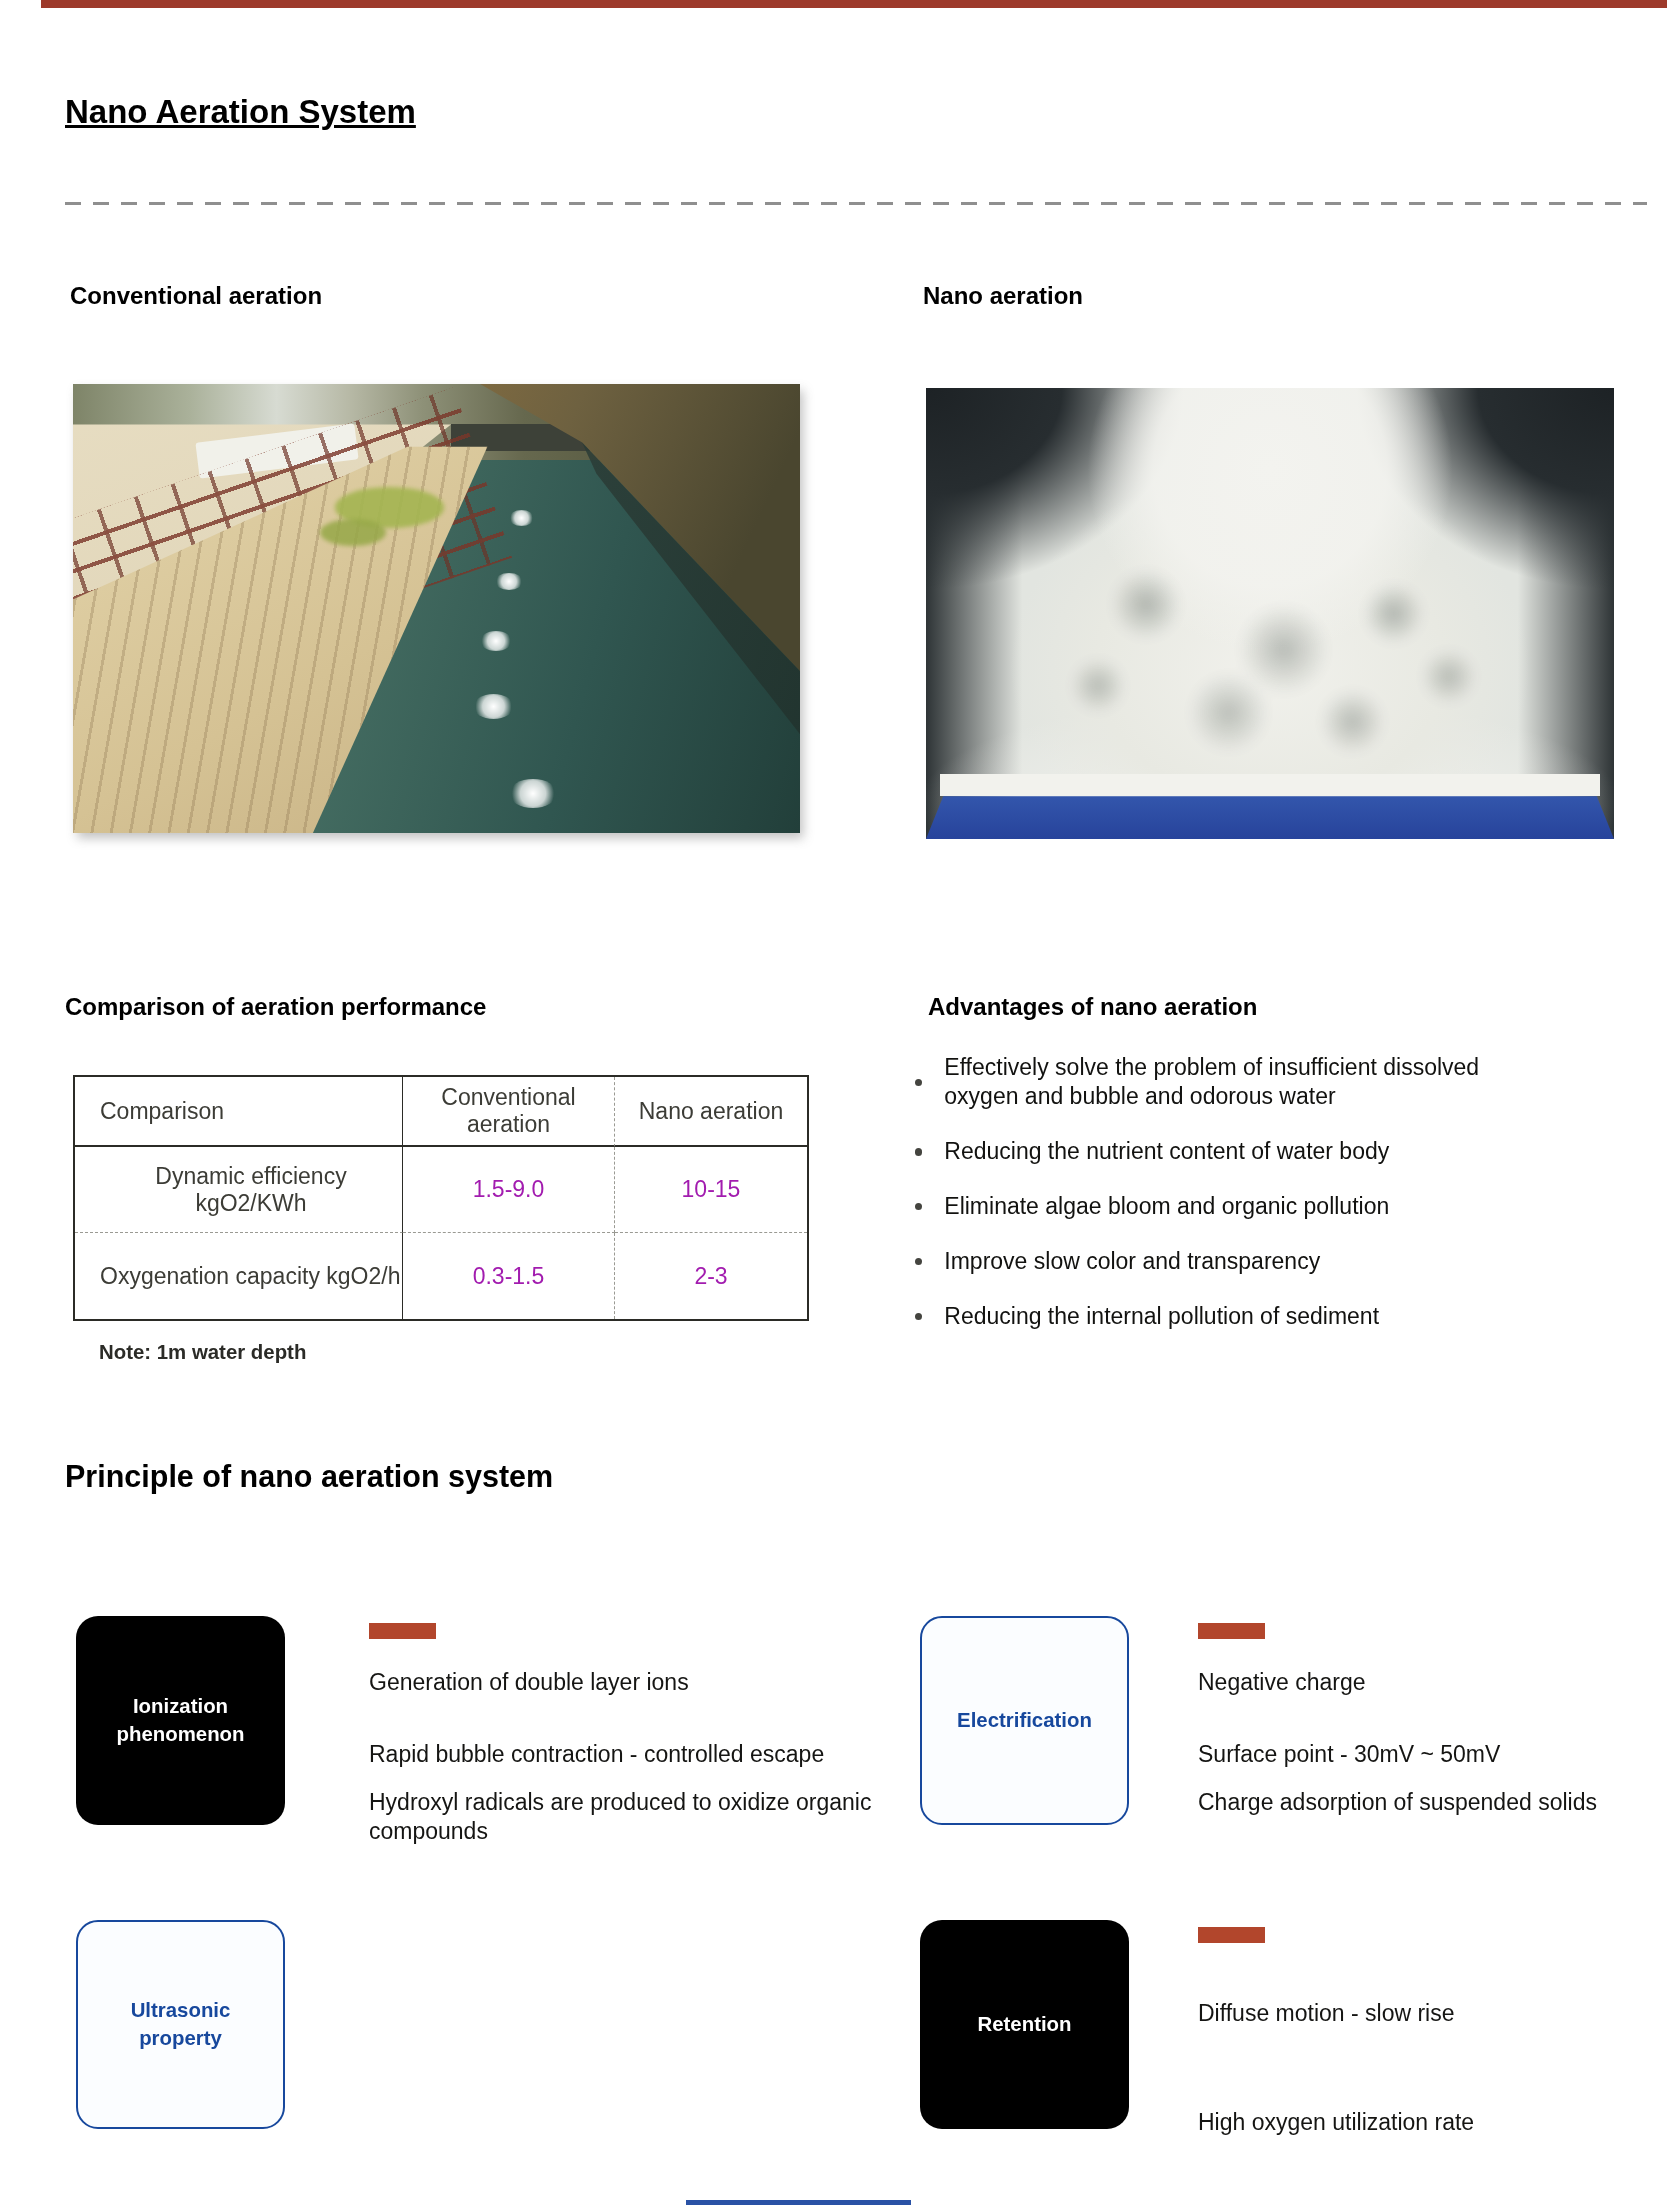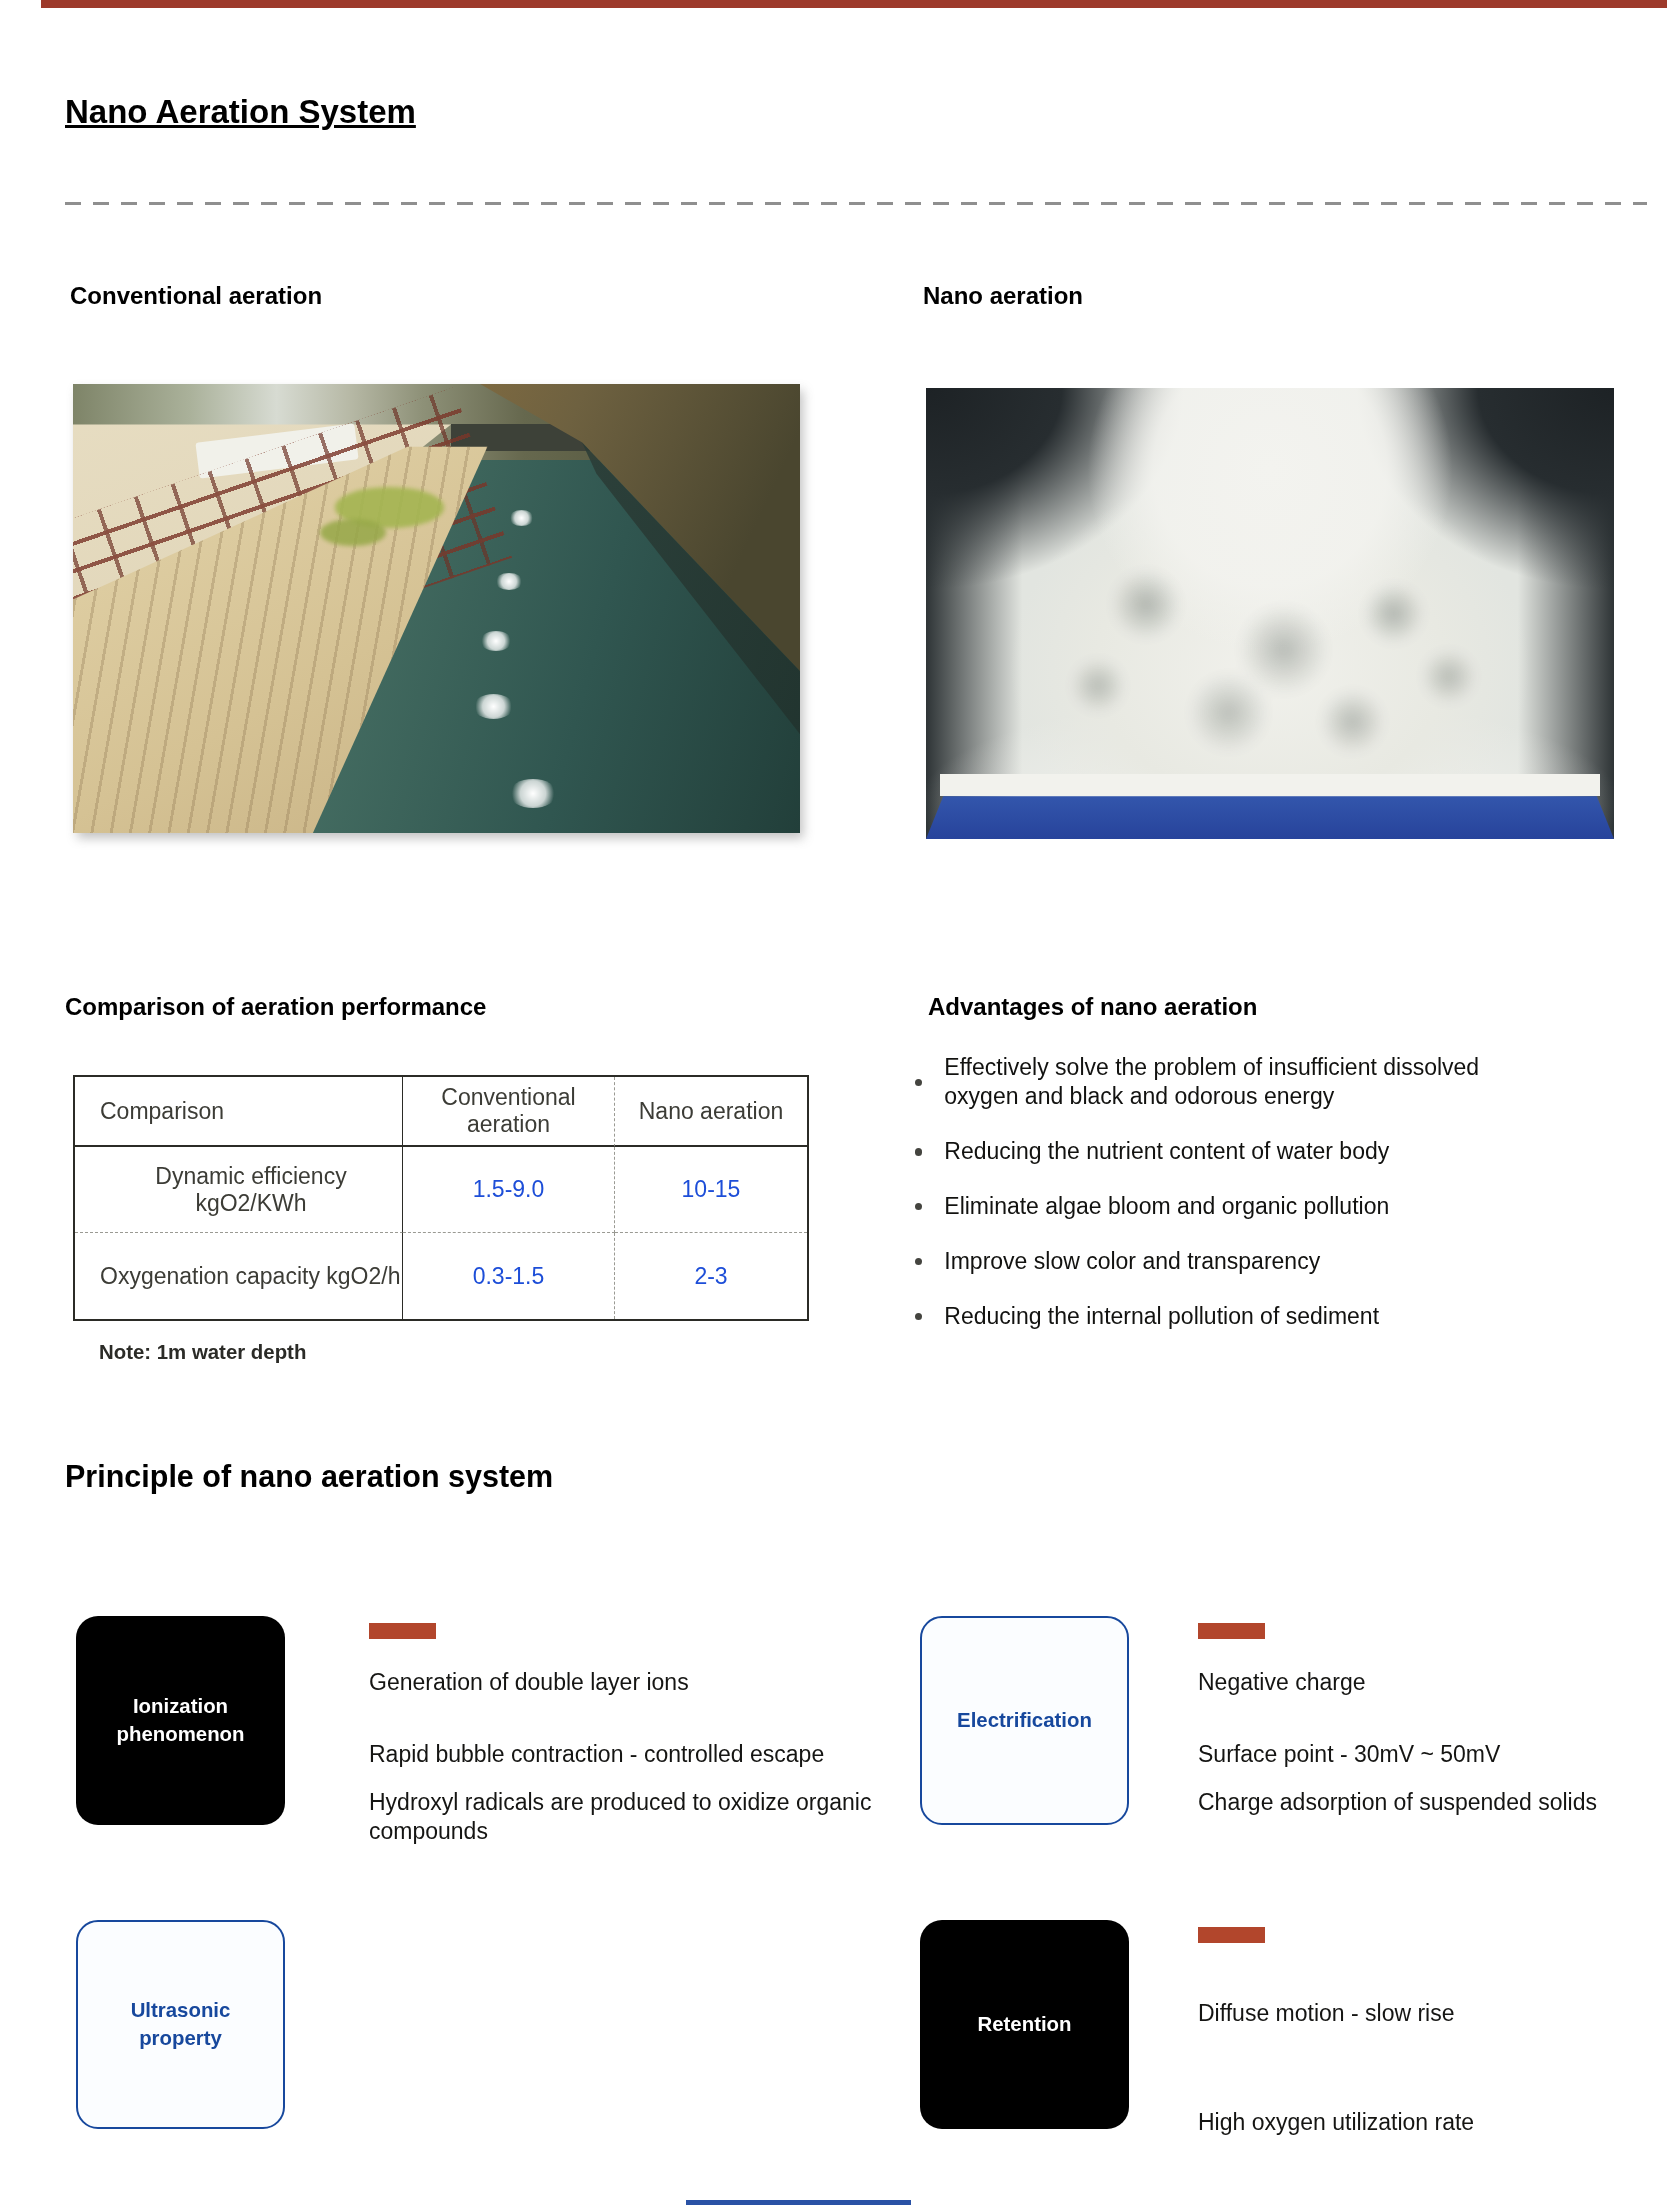--- a/index.html
+++ b/index.html
@@ -79,21 +79,21 @@
   .ctable{position:absolute;left:73px;top:1075px;width:736px;border:2.2px solid #2b2b26;
           display:grid;grid-template-columns:328px 212px 192px;grid-template-rows:70px 86px 86px;
           background:#fff;box-sizing:border-box;}
   .ctable .cell{display:flex;align-items:center;font-size:23px;color:#3c3c36;box-sizing:border-box;}
   .ctable .c-left{padding-left:25px;justify-content:flex-start;text-align:center;}
   .ctable .c-mid{justify-content:center;text-align:center;}
   .ctable .b-solid-r{border-right:1.5px solid #2b2b26;}
   .ctable .b-dash-r{border-right:1.5px dashed #9a9a93;}
   .ctable .b-solid-b{border-bottom:2.2px solid #2b2b26;}
   .ctable .b-dash-b{border-bottom:1.5px dashed #9a9a93;}
-  .ctable .val{color:#1d4ed8;}
+  .ctable .val{color:#a21caf;}
   .ctable .hdr2{width:160px;}
   .note{position:absolute;left:99px;top:1341px;font-size:20.4px;color:#2b2b27;font-weight:bold;}
 
   
   .adv-list{position:absolute;left:915px;top:1053px;width:669px;display:flex;flex-direction:column;gap:25.4px;}
   .adv-item{display:flex;align-items:center;}
   .adv-dot{width:7.3px;height:7.3px;border-radius:50%;background:#44443f;flex:0 0 7.3px;margin-right:22px;}
   .adv-text{font-size:23px;line-height:1.28;color:#121210;width:589px;}
 
   
@@ -177,21 +177,21 @@
     <div class="cell c-mid val b-dash-r">0.3-1.5</div>
     <div class="cell c-mid val">2-3</div>
   </div>
   <div class="note">Note: 1m water depth</div>
 
   <div class="sec-h h-adv">Advantages of nano aeration</div>
 
   <div class="adv-list">
     <div class="adv-item">
       <span class="adv-dot"></span>
-      <span class="adv-text">Effectively solve the problem of insufficient dissolved oxygen and black and odorous energy</span>
+      <span class="adv-text">Effectively solve the problem of insufficient dissolved oxygen and bubble and odorous water</span>
     </div>
     <div class="adv-item">
       <span class="adv-dot"></span>
       <span class="adv-text">Reducing the nutrient content of water body</span>
     </div>
     <div class="adv-item">
       <span class="adv-dot"></span>
       <span class="adv-text">Eliminate algae bloom and organic pollution</span>
     </div>
     <div class="adv-item">

